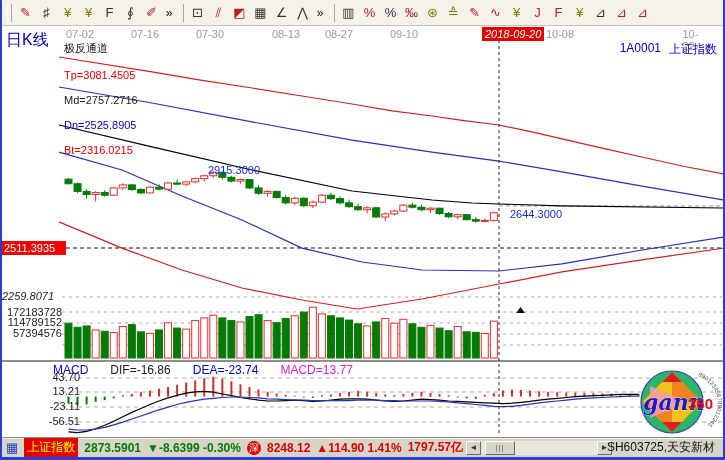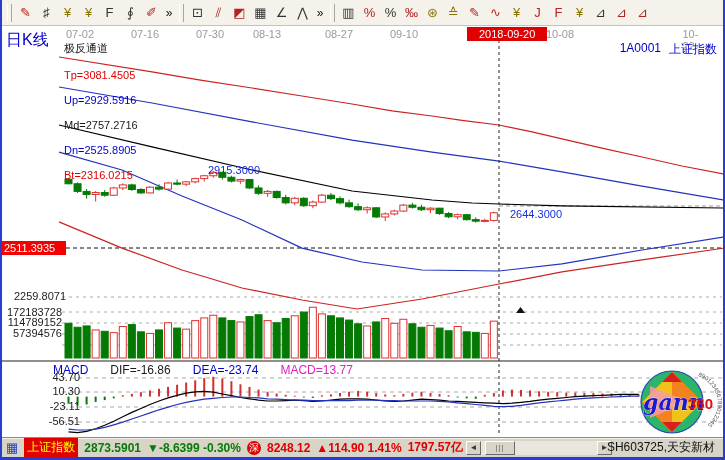--- a/index.html
+++ b/index.html
@@ -11,28 +11,28 @@
     border-bottom:1px solid #c6c4b8;display:flex;align-items:center;padding:0 2px;box-sizing:border-box;}
   .grip{width:3px;height:18px;border-left:1px solid #fff;border-right:1px solid #a9a69a;margin:0 3px;}
   .ticon{width:21px;height:20px;line-height:20px;text-align:center;font-size:13px;cursor:pointer;flex:0 0 auto;}
   .tmore{font-size:12px;color:#222;width:14px;}
   
   .chart-area{position:absolute;left:0;top:26px;width:721px;height:411px;background:#fff;}
   #chartsvg{position:absolute;left:0;top:0;}
   .lbl{position:absolute;font-size:11px;white-space:nowrap;}
   .period{position:absolute;left:4px;top:4px;font-size:16px;color:#0000cc;}
   .date{position:absolute;top:2px;transform:translateX(-50%);font-size:11px;color:#9a9a9a;}
-  .date-current{position:absolute;left:465px;top:1px;background:#e00000;color:#fff;font-size:11px;padding:1px 12px;}
+  .date-current{position:absolute;left:480px;top:1px;background:#e00000;color:#fff;font-size:11px;padding:1px 3px;font-style:italic;}
   .ind-row{position:absolute;left:62px;top:15px;display:flex;gap:13px;font-size:11px;flex-direction:column;}
   .blk{color:#1a1a1a}.red{color:#e00000}.blu{color:#0000cc}.mag{color:#e020c0}
   .code-label{position:absolute;right:6px;top:15px;font-size:12px;color:#0000cc;display:flex;gap:8px;}
   .hi-label{left:206px;top:138px;color:#1430e0;}
   .lo-label{left:508px;top:182px;color:#1430e0;}
   .price-box{left:0;top:215px;width:60px;background:#f40000;color:#fff;text-align:left;padding:1px 2px;}
-  .price-low{left:8px;top:264px;width:60px;text-align:center;color:#222;}
+  .price-low{left:0;top:264px;width:60px;text-align:left;color:#222;font-style:italic;}
   .vax{position:absolute;width:60px;text-align:right;font-size:11px;color:#222;}
   .max{position:absolute;width:78px;text-align:right;font-size:11px;color:#222;}
   .macd-head{position:absolute;left:3px;top:337px;font-size:12px;display:flex;gap:22px;margin-left:48px;}
   .logo{position:absolute;left:630px;top:342px;}
   
   .statusbar{position:absolute;left:0;top:437px;width:721px;height:20px;background:#d8d4c8;
     border-top:1px solid #8a8a8a;box-shadow:inset 0 1px 0 #f4f2ea;display:flex;align-items:center;
     font-size:12px;gap:6px;padding:0 4px;box-sizing:border-box;}
   .qicon{color:#2244cc;font-size:13px;cursor:pointer;}
   .tab{background:#e00000;color:#ffff00;padding:1px 3px;font-size:12px;cursor:pointer;}
@@ -320,32 +320,31 @@
         <polyline points="66.5,405.8 75.55,406.7 84.6,405.4 93.65,402.7 102.7,399.2 111.75,395.2 120.80000000000001,390.8 129.85000000000002,386.4 138.9,382.5 147.95,378.5 157,375.0 166.05,371.9 175.10000000000002,369.3 184.15,367.1 193.20000000000002,365.8 202.25,365.3 211.3,366.2 220.35000000000002,368.0 229.4,369.7 238.45000000000002,371.5 247.5,372.8 256.55,374.1 265.6,375.0 274.65,375.0 283.70000000000005,374.6 292.75,374.1 301.8,374.6 310.85,375.4 319.90000000000003,375.0 328.95000000000005,374.1 338,373.2 347.05,372.8 356.1,372.8 365.15000000000003,373.2 374.20000000000005,374.1 383.25,375.0 392.3,375.4 401.35,375.0 410.40000000000003,374.1 419.45000000000005,373.2 428.5,373.7 437.55,374.1 446.6,375.0 455.65000000000003,375.4 464.70000000000005,375.9 473.75000000000006,376.3 482.8,376.8 491.85,377.2 500.90000000000003,377.6 509.95000000000005,377.2 519,376.3 528.05,375.4 537.1,374.1 546.1500000000001,373.2 555.2,372.4 564.25,371.5 573.3000000000001,370.6 582.35,370.2 591.4000000000001,369.7 600.45,369.3 609.5,368.8 618.5500000000001,368.4 627.6,368.4 636.6500000000001,368.4" fill="none" stroke="#000" stroke-width="1.2"></polyline>
         <polyline points="66.5,403.2 75.55,404.0 84.6,404.0 93.65,403.2 102.7,401.4 111.75,398.8 120.80000000000001,396.1 129.85000000000002,393.0 138.9,390.0 147.95,386.9 157,383.8 166.05,381.2 175.10000000000002,378.5 184.15,376.3 193.20000000000002,374.6 202.25,373.2 211.3,372.4 220.35000000000002,371.5 229.4,371.0 238.45000000000002,371.0 247.5,371.5 256.55,371.9 265.6,372.8 274.65,373.2 283.70000000000005,373.7 292.75,374.1 301.8,374.1 310.85,374.6 319.90000000000003,374.6 328.95000000000005,374.6 338,374.6 347.05,374.6 356.1,374.1 365.15000000000003,374.1 374.20000000000005,374.1 383.25,374.6 392.3,374.6 401.35,375.0 410.40000000000003,375.0 419.45000000000005,375.0 428.5,375.0 437.55,375.4 446.6,375.9 455.65000000000003,376.8 464.70000000000005,377.6 473.75000000000006,378.5 482.8,379.4 491.85,380.3 500.90000000000003,380.7 509.95000000000005,380.3 519,379.4 528.05,378.1 537.1,376.8 546.1500000000001,375.9 555.2,375.0 564.25,374.1 573.3000000000001,373.2 582.35,372.4 591.4000000000001,371.9 600.45,371.5 609.5,371.0 618.5500000000001,370.6 627.6,370.2 636.6500000000001,370.2" fill="none" stroke="#2233bb" stroke-width="1.2"></polyline>
         <line x1="497" y1="14" x2="497" y2="410" stroke="#222" stroke-dasharray="3,3" stroke-width="1"></line>
       </svg>
 
     <div class="period">日K线</div>
     <div id="dates">
         <span class="date" style="left: 78px;">07-02</span>
         <span class="date" style="left: 143px;">07-16</span>
         <span class="date" style="left: 208px;">07-30</span>
-        <span class="date" style="left: 265px;">08-13</span>
+        <span class="date" style="left: 284px;">08-13</span>
         <span class="date" style="left: 337px;">08-27</span>
         <span class="date" style="left: 402px;">09-10</span>
         <span class="date" style="left: 558px;">10-08</span>
         <span class="date" style="left: 646px; margin-left: 48px;">10-22</span>
       </div>
     <div class="date-current">2018-09-20</div>
 
     <div class="ind-row">
       <span class="blk">极反通道</span>
       <span class="red">Tp=3081.4505</span>
-      <span class="blu">Up=2929.5916</span>
       <span class="blk">Md=2757.2716</span>
       <span class="blu">Dn=2525.8905</span>
       <span class="red">Bt=2316.0215</span>
     </div>
     <div class="code-label">
       <span>1A0001</span>
       <span>上证指数</span>
     </div>
 
     <div class="lbl hi-label">2915.3000</div>
@@ -359,21 +358,21 @@
       </div>
 
     <div class="macd-head">
       <span class="blu">MACD</span>
       <span class="blk">DIF=-16.86</span>
       <span class="blu">DEA=-23.74</span>
       <span class="mag">MACD=13.77</span>
     </div>
     <div id="macdaxis">
         <span class="max" style="top: 345px; left: 0px;">43.70</span>
-        <span class="max" style="top: 359px; left: 0px;">10.30</span>
+        <span class="max" style="top: 359px; left: 0px;">13.21</span>
         <span class="max" style="top: 374px; left: 0px;">-23.11</span>
         <span class="max" style="top: 389px; left: 0px;">-56.51</span>
       </div>
 
     <svg class="logo" width="92" height="68">
       <circle cx="40" cy="34" r="31" fill="#2ab56a" stroke="#2a48b0" stroke-width="1.2"></circle>
       <polygon points="40,4 70,34 40,64 10,34" fill="#f2c21a" stroke="#d49000" stroke-width="0.6"></polygon>
       <polygon points="40,4 70,34 40,34" fill="#f58220"></polygon>
       <polygon points="40,64 10,34 40,34" fill="#f58220"></polygon>
       <polygon points="40,4 50,14 30,14" fill="#d92020"></polygon>

